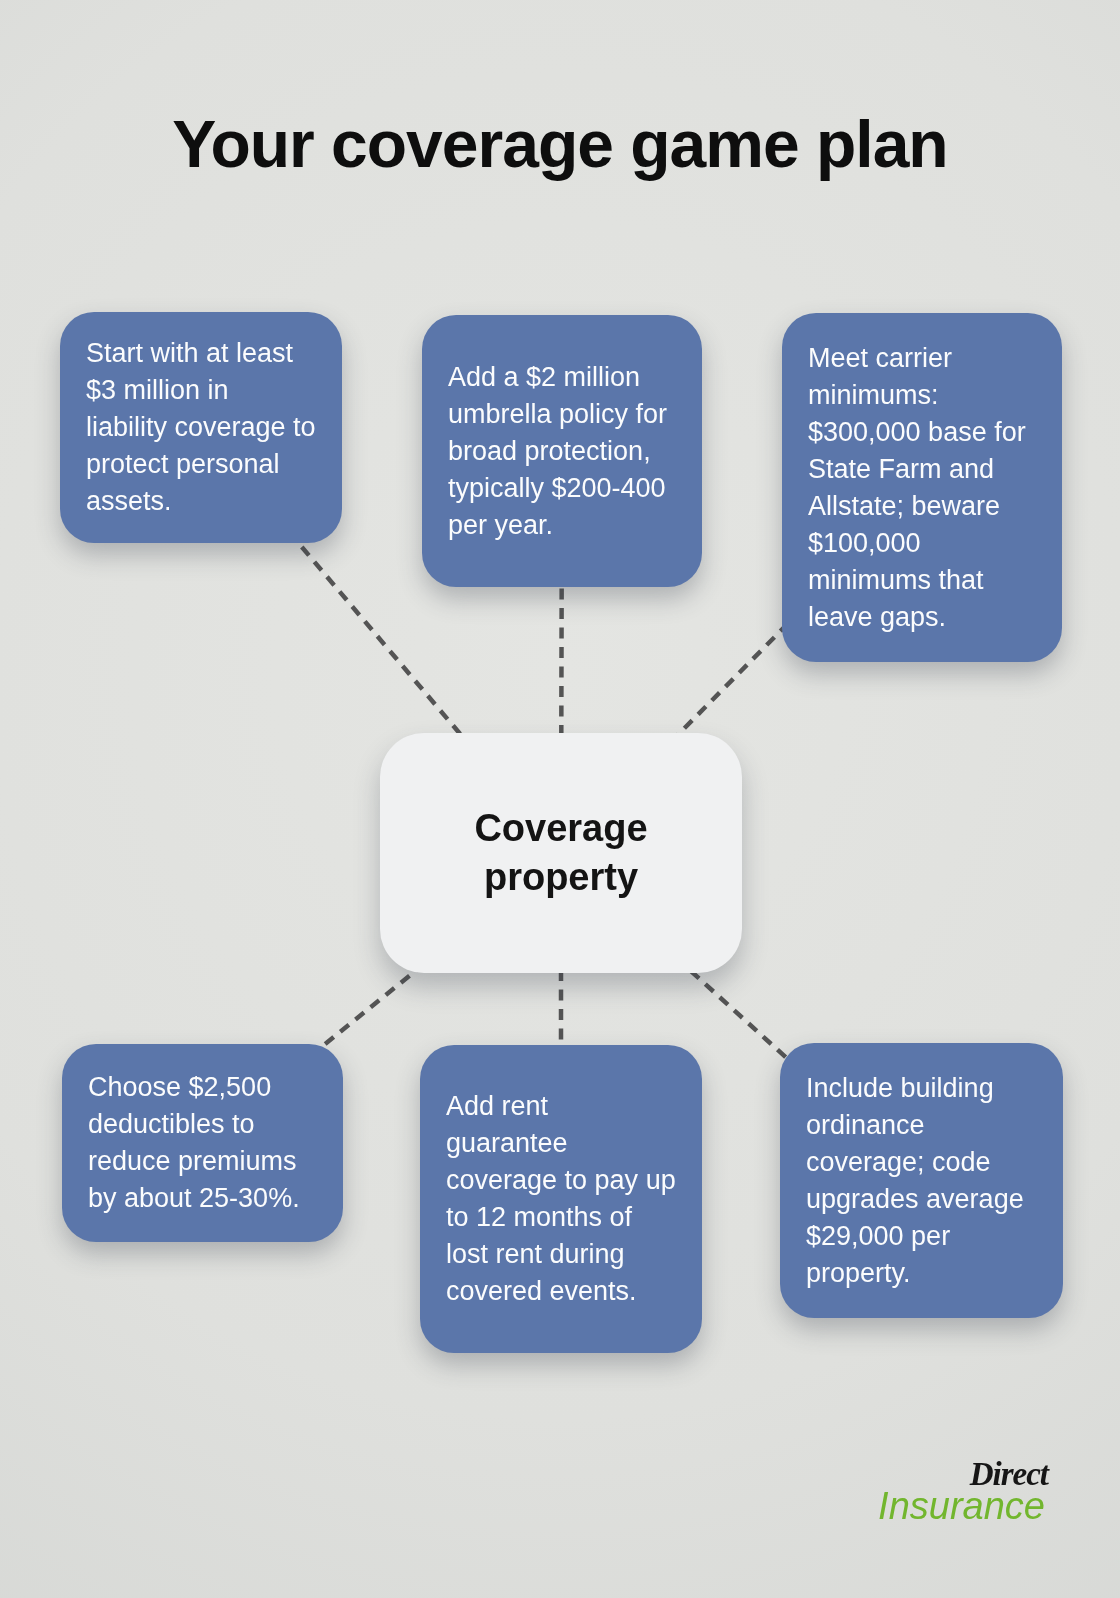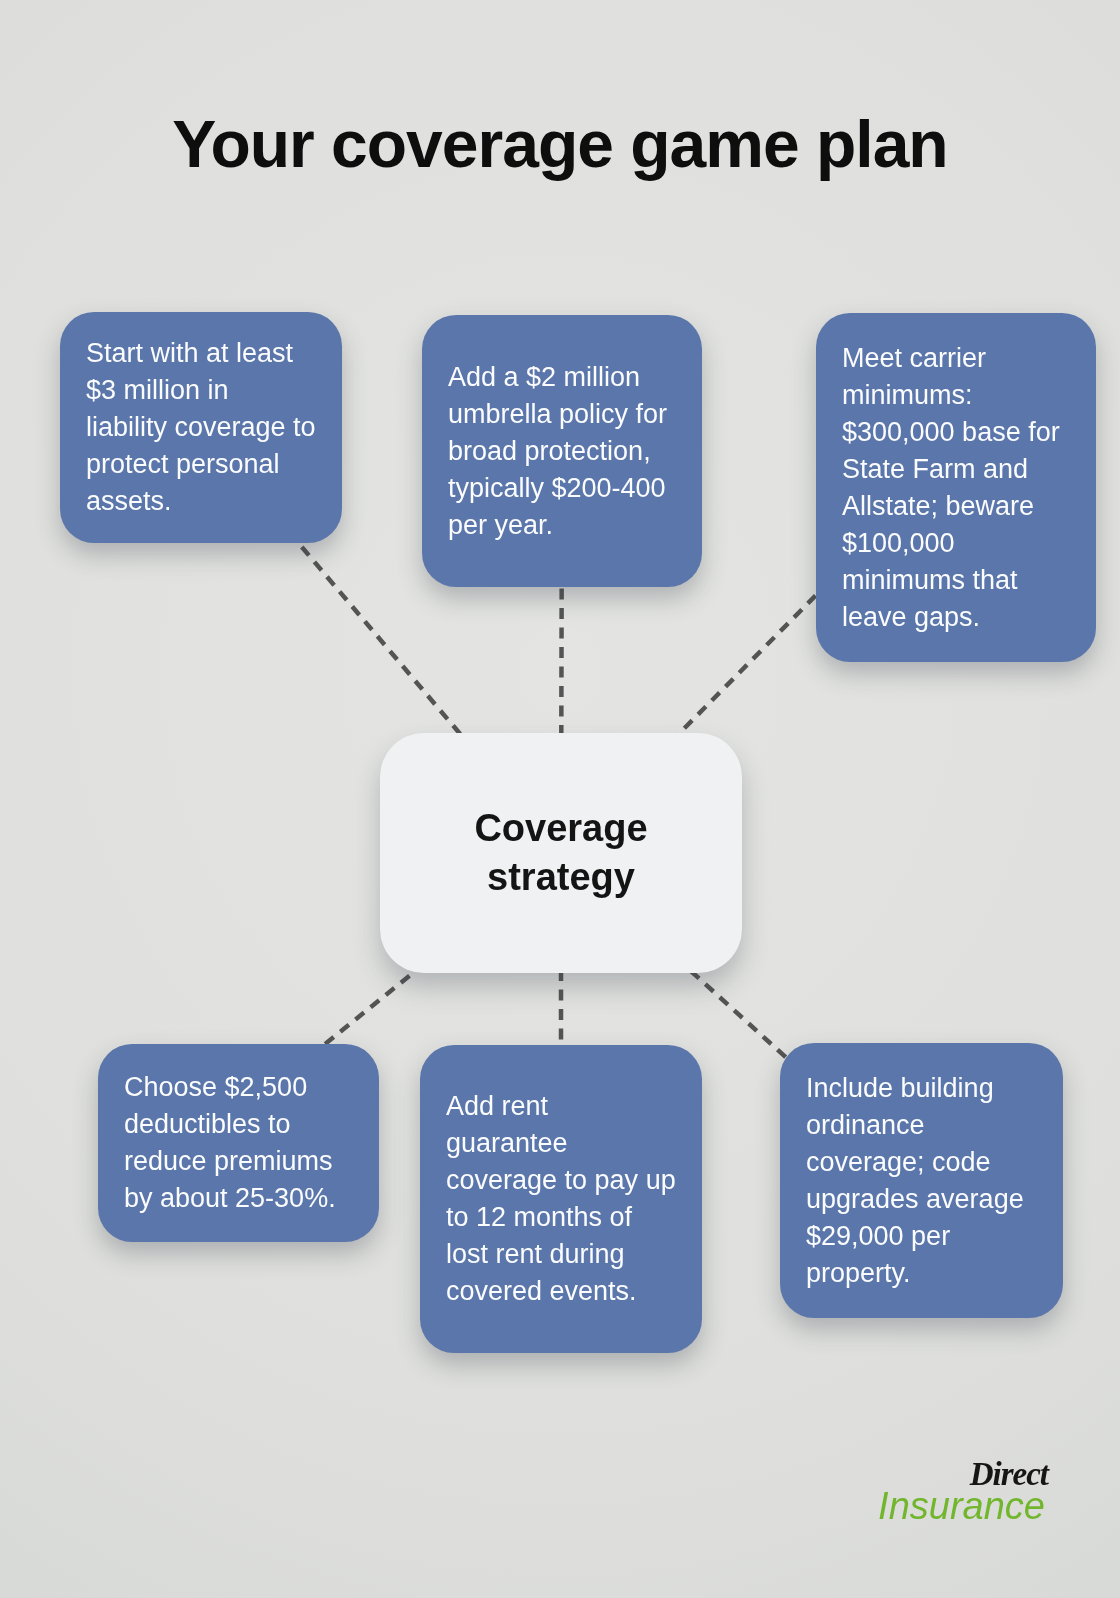--- a/index.html
+++ b/index.html
@@ -45,22 +45,22 @@
   }
   .node .node-text {
     color: #fbfcfd;
     font-size: 27px;
     line-height: 37px;
     font-weight: 400;
   }
 
   .node-top-left     { left: 60px;  top: 312px;  width: 282px; height: 231px; }
   .node-top-middle   { left: 422px; top: 315px;  width: 280px; height: 272px; }
-  .node-top-right    { left: 816px; top: 313px;  width: 280px; height: 349px; }
-  .node-bottom-left  { left: 62px;  top: 1044px; width: 281px; height: 198px; margin-left: 36px; }
+  .node-top-right    { left: 782px; top: 313px;  width: 280px; height: 349px; }
+  .node-bottom-left  { left: 62px;  top: 1044px; width: 281px; height: 198px; }
   .node-bottom-middle{ left: 420px; top: 1045px; width: 282px; height: 308px; }
   .node-bottom-right { left: 780px; top: 1043px; width: 283px; height: 275px; }
 
   .center-node {
     position: absolute;
     z-index: 3;
     left: 380px; top: 733px;
     width: 362px; height: 240px;
     background: #f0f1f2;
     border-radius: 44px;
@@ -127,21 +127,21 @@
 
   <div class="node node-top-middle">
     <div class="node-text">Add a $2 million umbrella policy for broad protection, typically $200-400 per year.</div>
   </div>
 
   <div class="node node-top-right">
     <div class="node-text">Meet carrier minimums: $300,000 base for State Farm and Allstate; beware $100,000 minimums that leave gaps.</div>
   </div>
 
   <div class="center-node">
-    <div class="center-text">Coverage strategy</div>
+    <div class="center-text">Coverage property</div>
   </div>
 
   <div class="node node-bottom-left">
     <div class="node-text">Choose $2,500 deductibles to reduce premiums by about 25-30%.</div>
   </div>
 
   <div class="node node-bottom-middle">
     <div class="node-text">Add rent guarantee coverage to pay up to 12 months of lost rent during covered events.</div>
   </div>
 

